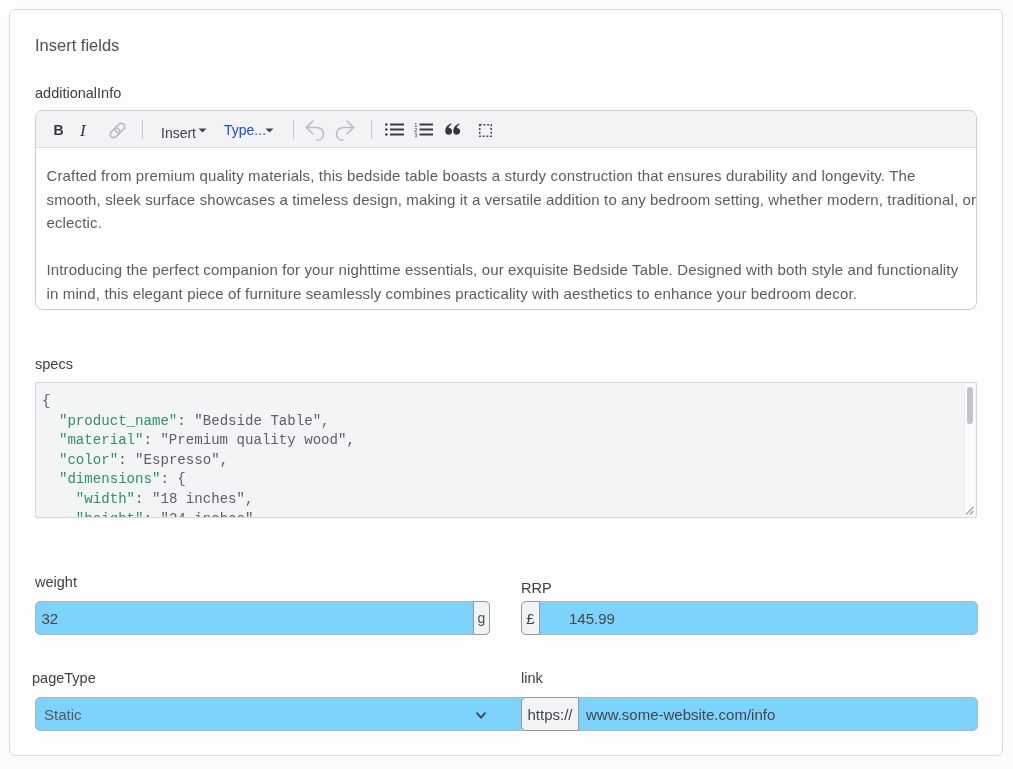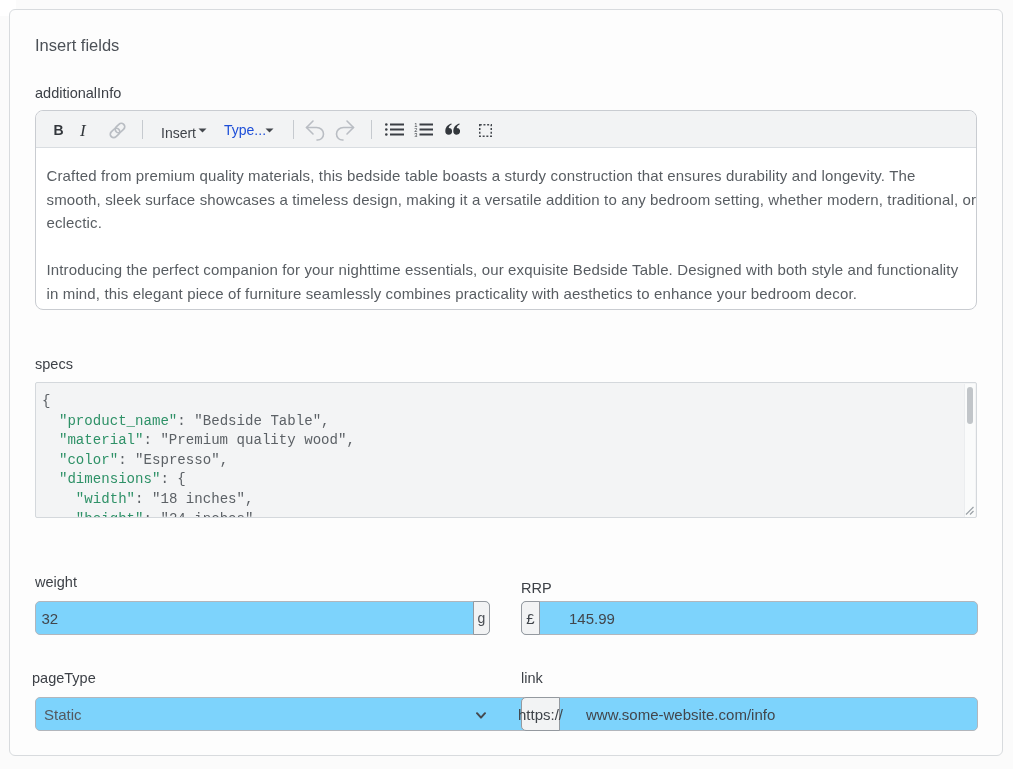--- a/index.html
+++ b/index.html
@@ -138,15 +138,15 @@
 
 <div class="abs lbl" style="left:32px; top:671px;">pageType</div>
 <div class="abs lbl" style="left:521px; top:671px;">link</div>
 <div class="abs field" style="left:35px; top:697px; width:536px;">
   <div class="val" style="color:#545960;">Static</div>
   <svg class="abs" style="left:439.5px; top:14px;" width="10" height="8" viewBox="0 0 10 8">
       <path d="M1 1.2 L5 5.6 L9 1.2" fill="none" stroke="#45494f" stroke-width="2" stroke-linecap="round" stroke-linejoin="round"></path>
     </svg>
 </div>
 <div class="abs field" style="left:521px; top:697px; width:457px;">
-  <div class="pfx" style="width:39px;">https://</div>
+  <div class="pfx" style="width:58px;">https://</div>
   <div class="val" style="left:64px;">www.some-website.com/info</div>
 </div>
 
 </body></html>

